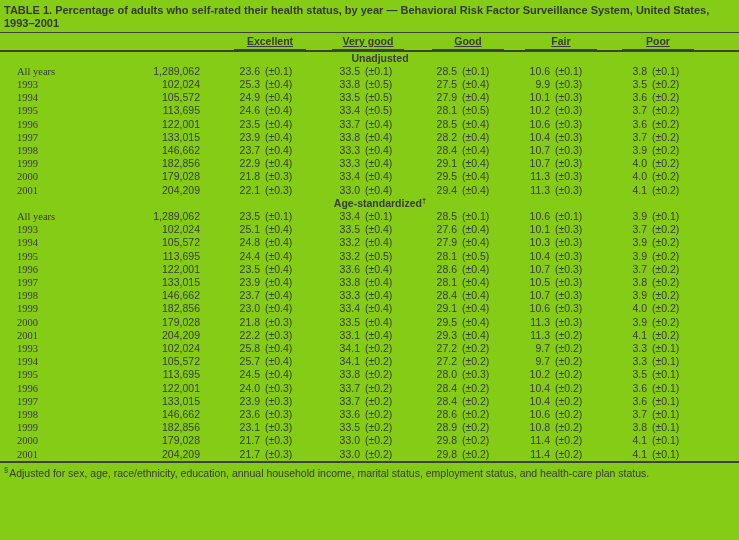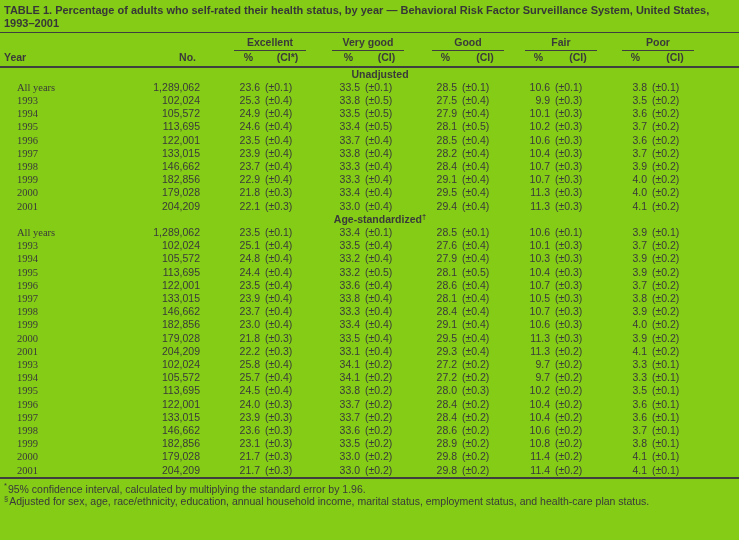--- a/index.html
+++ b/index.html
@@ -22,21 +22,21 @@
   table.main {
     width: 739px;
     table-layout: fixed;
     border-collapse: collapse;
     border-top: 1.5px solid #3f3f3f;
     border-bottom: 2px solid #3f3f3f;
   }
   thead { border-bottom: 2px solid #3f3f3f; }
   tr.group-row { height: 18px; }
   tr.sub-row  { height: 16px; }
-  th { font-weight: bold; font-size: 10.5px; padding: 0; vertical-align: bottom; }
+  th { font-weight: bold; font-size: 10.5px; padding: 0; vertical-align: bottom; text-decoration: underline; }
   .grp-label {
     border-bottom: 1.1px solid #3f3f3f;
     text-align: center;
     width: 72px;
     margin: 0 0 0 auto;
     padding-bottom: 2px;
     white-space: nowrap;
   }
   th.year-h { text-align: left;  padding-left: 4px;  padding-bottom: 3px; }
   th.no-h   { text-align: right; padding-right: 6px; padding-bottom: 3px; }
@@ -93,35 +93,20 @@
             <div class="grp-label">Good</div>
           </th>
           <th colspan="2">
             <div class="grp-label">Fair</div>
           </th>
           <th colspan="2">
             <div class="grp-label">Poor</div>
           </th>
           <th></th>
         </tr>
-      <tr class="sub-row" id="sub-row">
-          <th class="year-h">Year</th>
-          <th class="no-h">No.</th>
-          <th class="pct-h">%</th>
-          <th class="ci-h">(CI*)</th>
-          <th class="pct-h">%</th>
-          <th class="ci-h">(CI)</th>
-          <th class="pct-h">%</th>
-          <th class="ci-h">(CI)</th>
-          <th class="pct-h">%</th>
-          <th class="ci-h">(CI)</th>
-          <th class="pct-h">%</th>
-          <th class="ci-h">(CI)</th>
-          <th></th>
-        </tr>
     </thead>
     <tbody id="table-body">
         <tr class="section-row">
           <td colspan="13">Unadjusted</td>
         </tr>
         <tr>
           <td class="c-year">All years</td>
           <td class="c-no">1,289,062</td>
           <td class="c-pct">23.6</td>
           <td class="c-ci">(±0.1)</td>
@@ -555,16 +540,15 @@
           <td class="c-pct">11.4</td>
           <td class="c-ci">(±0.2)</td>
           <td class="c-pct">4.1</td>
           <td class="c-ci">(±0.1)</td>
           <td></td>
         </tr>
       </tbody>
   </table>
 
   <div class="footnotes" id="footnotes">
-      <div class="fn"><sup>*</sup><span>95% confidence interval, calculated by multiplying the standard error by 1.96.</span></div>
       <div class="fn"><sup>§</sup><span>Adjusted for sex, age, race/ethnicity, education, annual household income, marital status, employment status, and health-care plan status.</span></div>
     </div>
 </div>
 
 </body></html>

